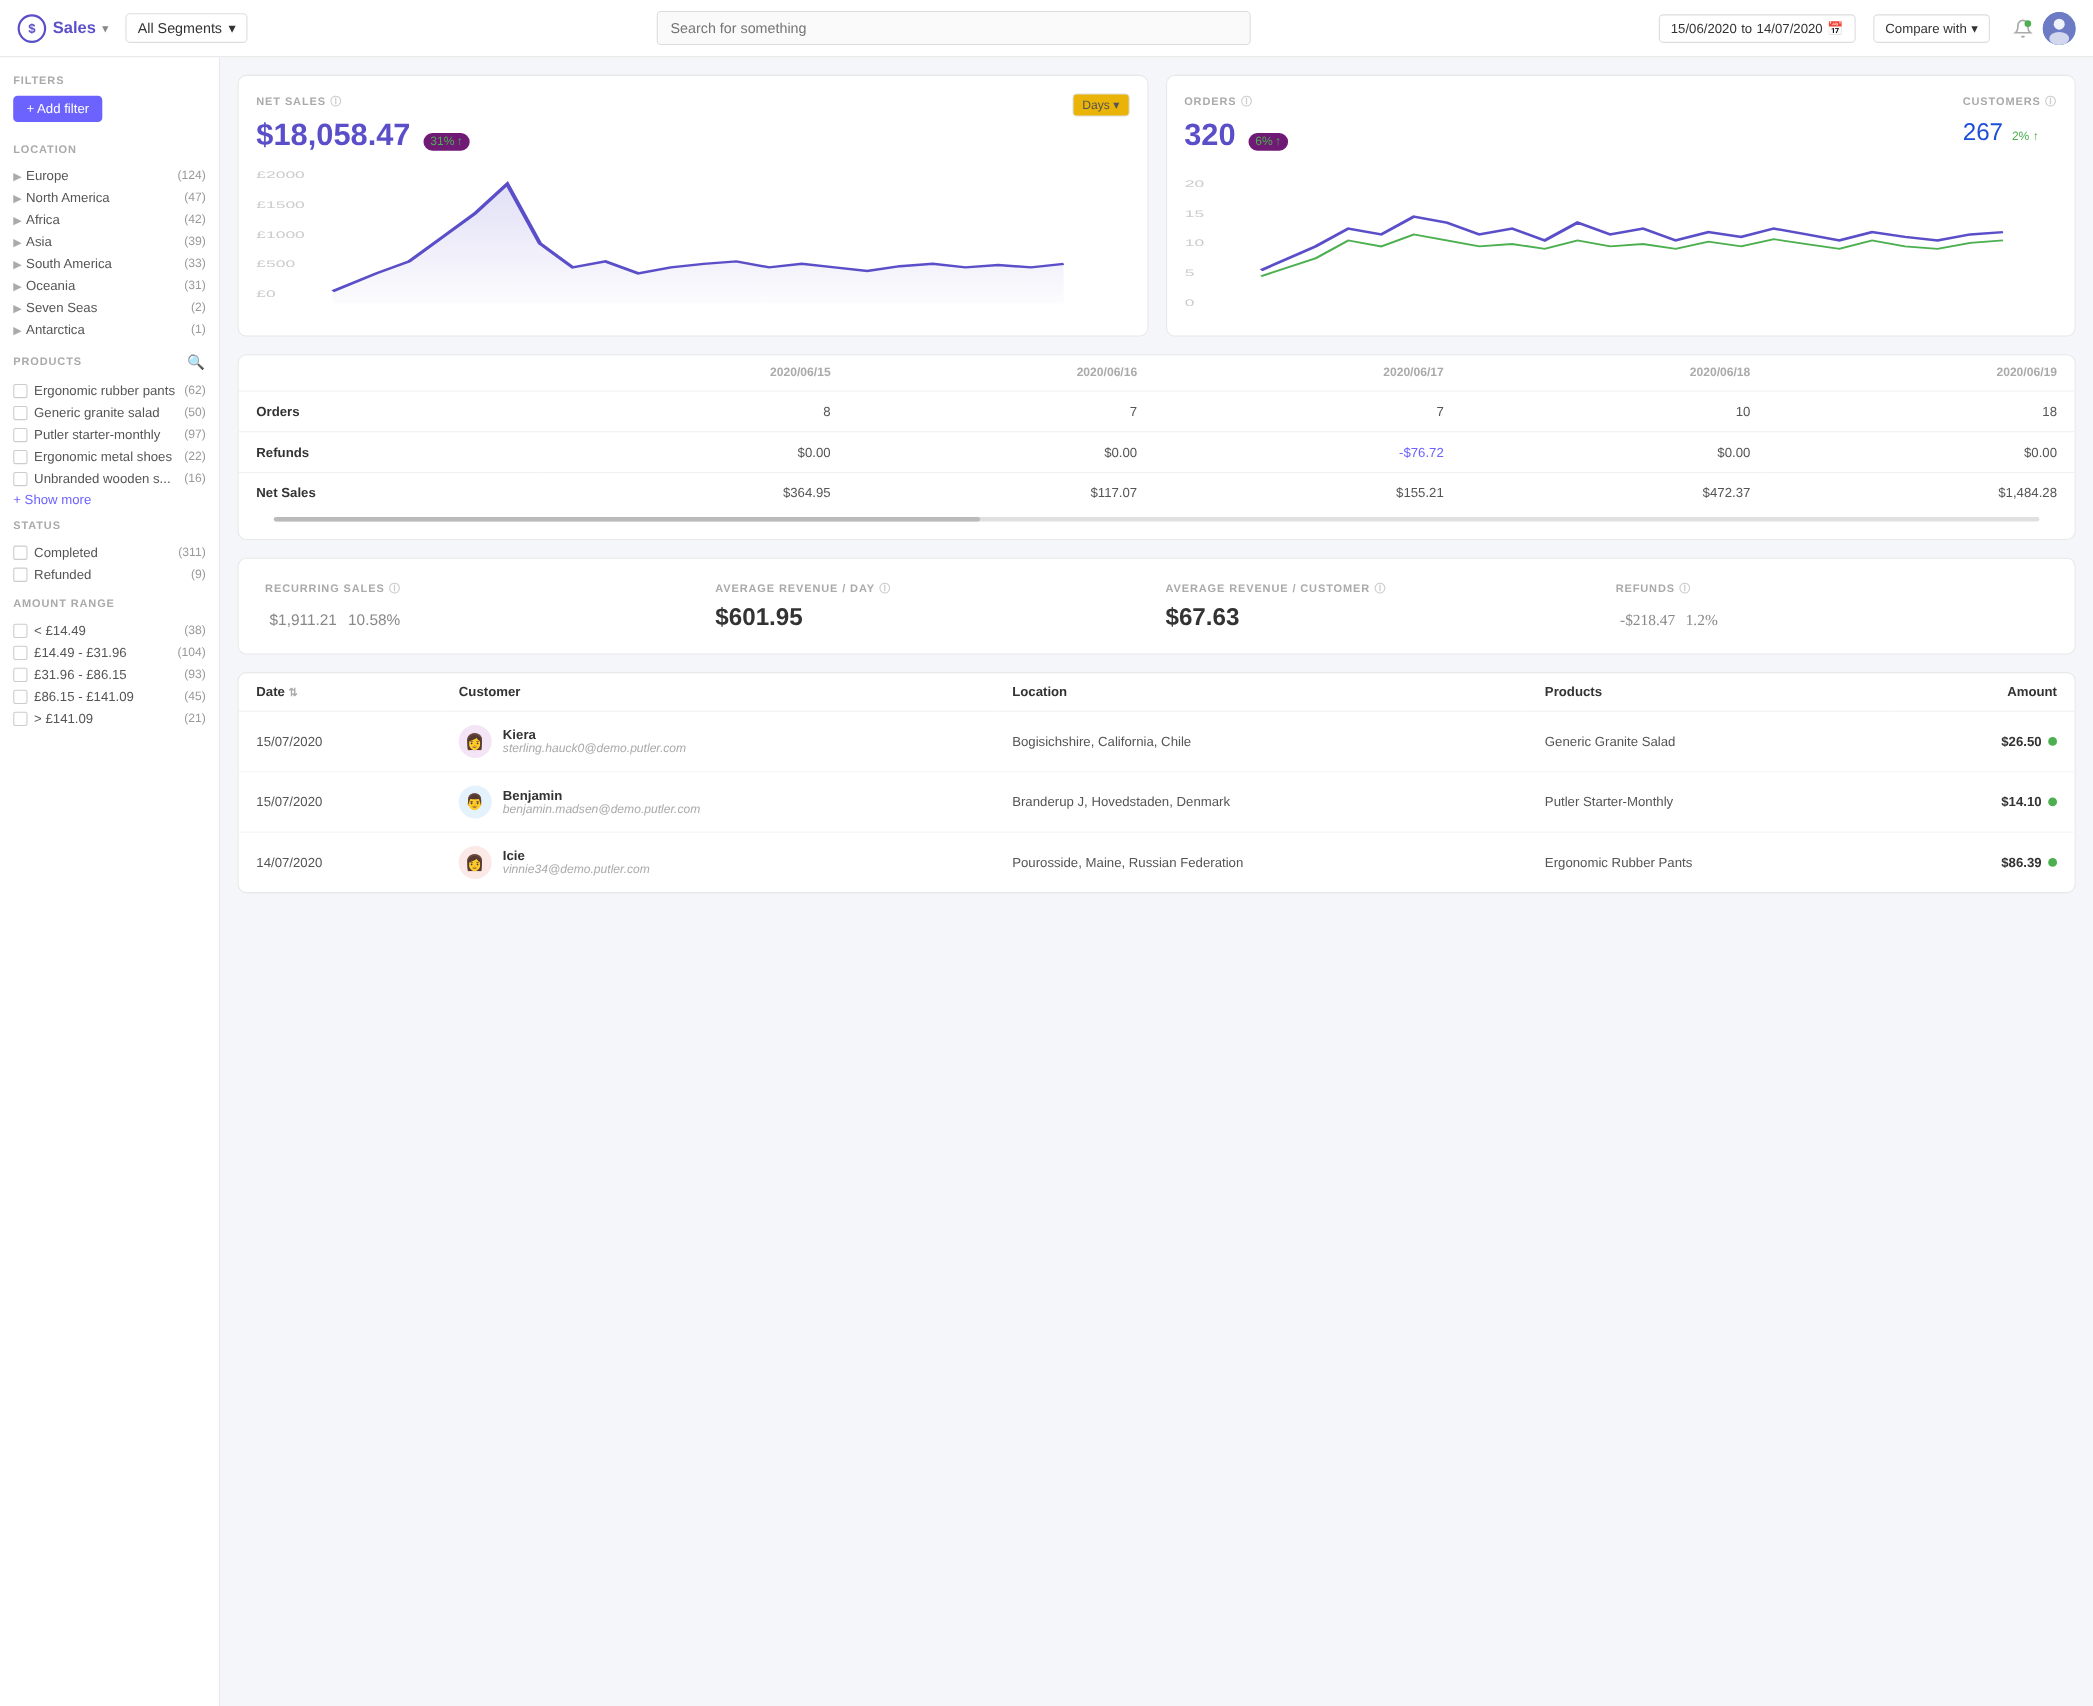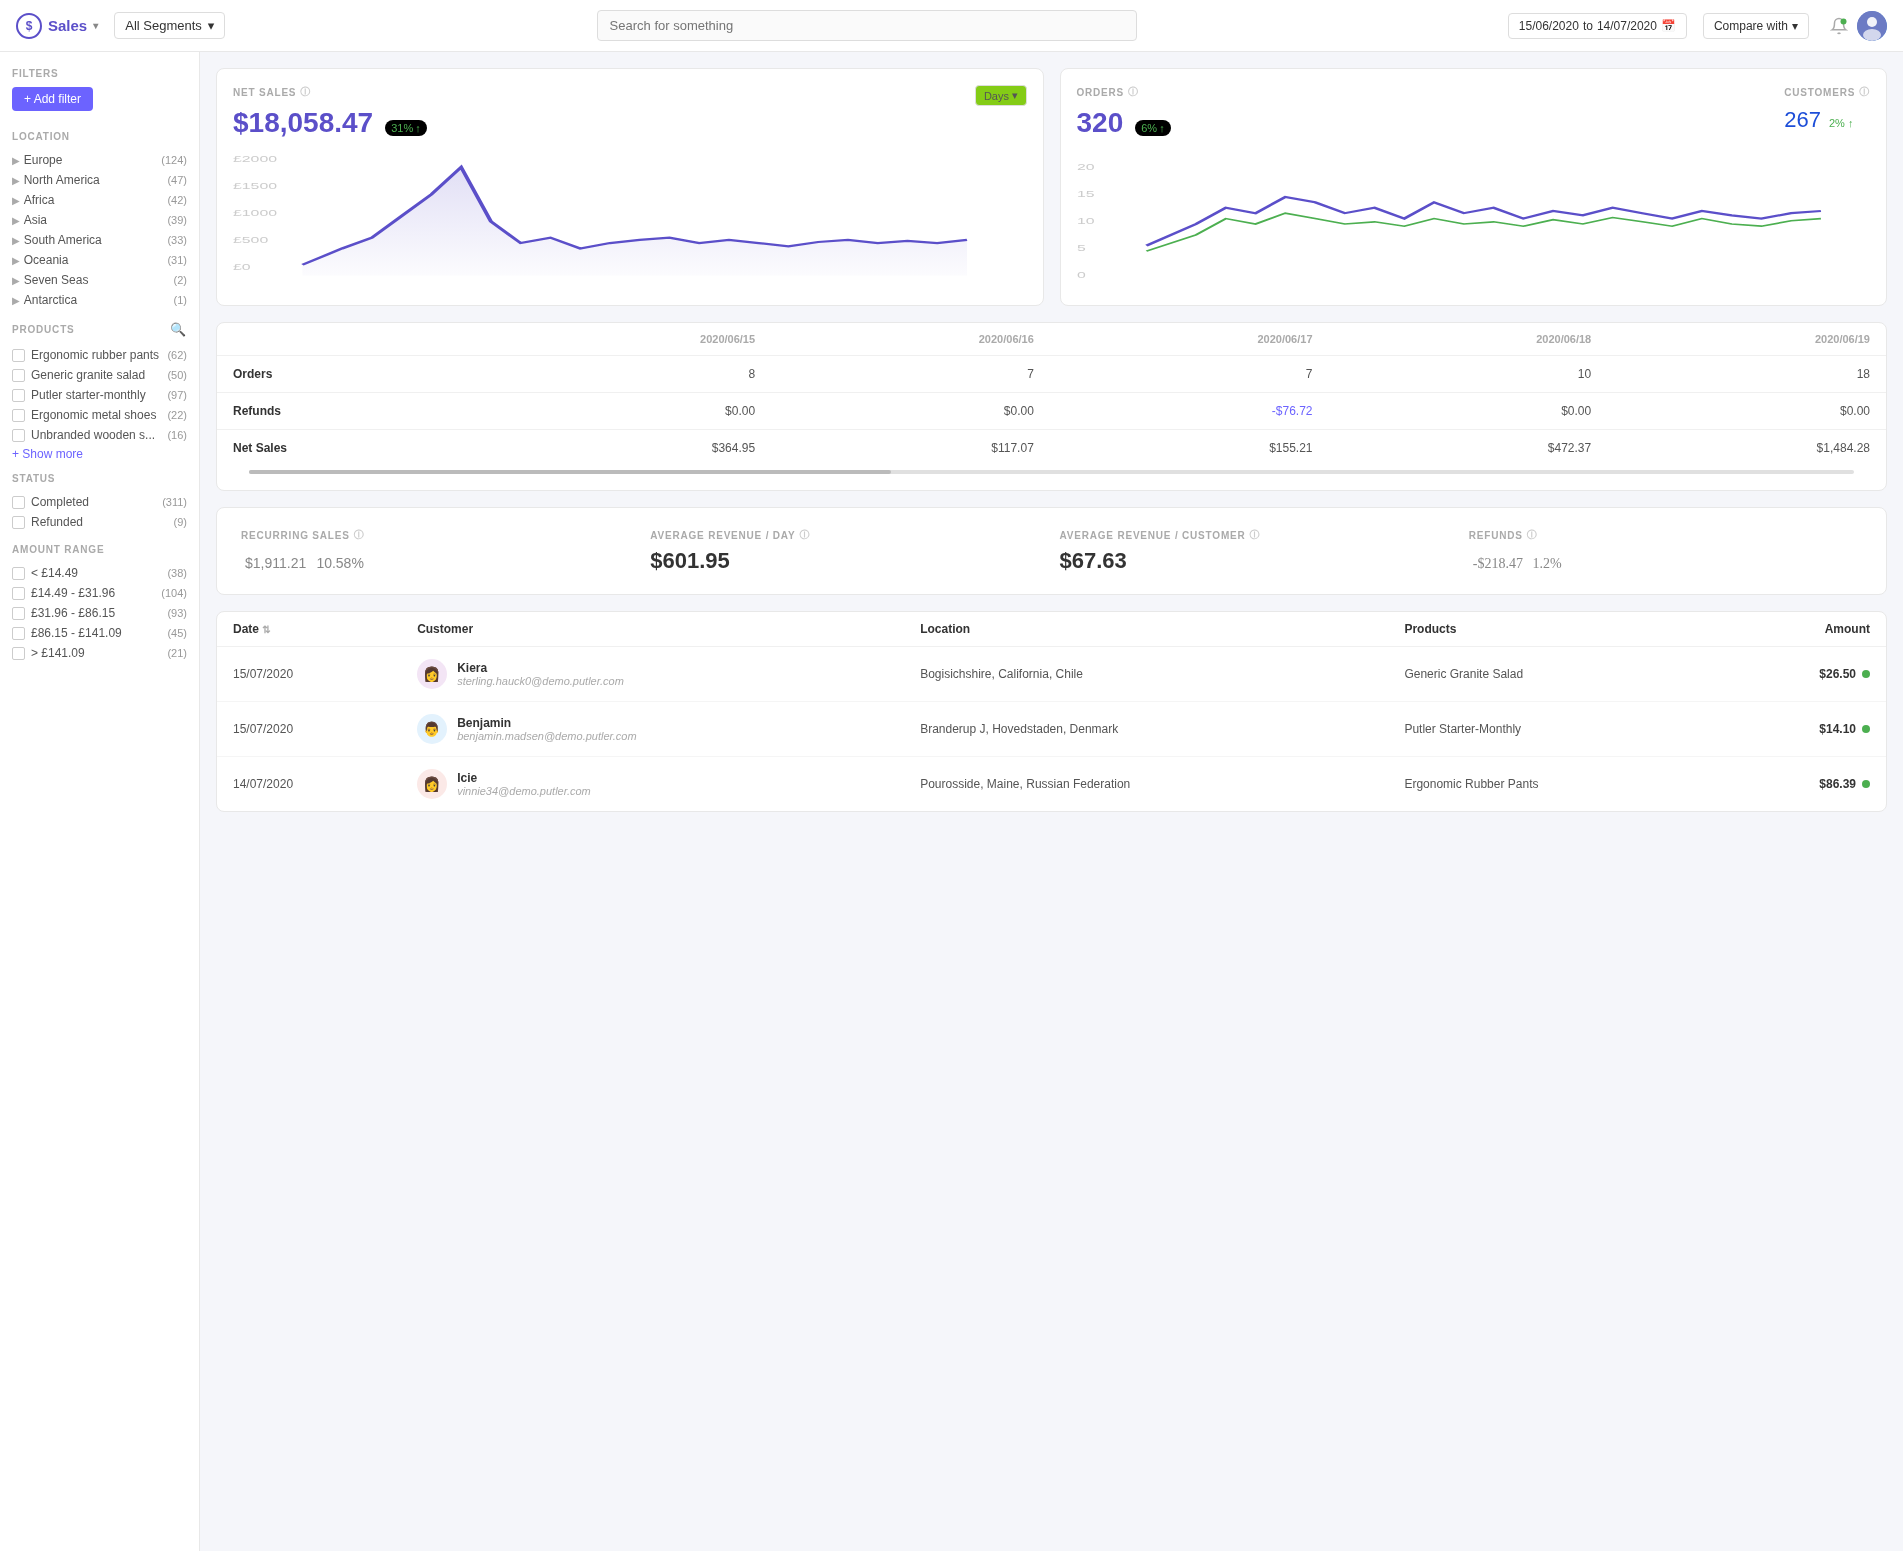--- a/index.html
+++ b/index.html
@@ -38,25 +38,25 @@
     .products-header { display: flex; justify-content: space-between; align-items: center; }
     .search-icon-small { color: #aaa; font-size: 13px; cursor: pointer; }
 
     
     .metrics-row { display: grid; grid-template-columns: 1fr 1fr; gap: 16px; margin-bottom: 16px; }
     .metric-card { background: #fff; border-radius: 8px; padding: 16px; border: 1px solid #e8e8e8; }
     .metric-label { font-size: 10px; font-weight: 700; color: #aaa; letter-spacing: 0.8px; text-transform: uppercase; display: flex; align-items: center; gap: 4px; margin-bottom: 8px; }
     .metric-info { color: #ccc; font-size: 10px; }
     .metric-value-row { display: flex; align-items: baseline; gap: 12px; margin-bottom: 12px; }
     .metric-value { font-size: 28px; font-weight: 700; color: #5b4fc9; }
-    .metric-badge { font-size: 11px; color: #4caf50; background: #000000; padding: 2px 6px; border-radius: 10px; display: flex; align-items: flex-end; gap: 2px; }
+    .metric-badge { font-size: 11px; color: #4caf50; background: #701a75; padding: 2px 6px; border-radius: 10px; display: flex; align-items: flex-end; gap: 2px; }
     .metric-badge-right { font-size: 11px; color: #4caf50; }
     .customers-inline { display: flex; align-items: baseline; gap: 8px; }
     .customers-value { font-size: 22px; font-weight: 400; color: #1d4ed8; }
-    .days-btn { border: 1px solid #ddd; border-radius: 4px; padding: 3px 8px; font-size: 11px; cursor: pointer; color: #555; background: #84cc16; display: flex; align-items: center; gap: 3px; float: right; }
+    .days-btn { border: 1px solid #ddd; border-radius: 4px; padding: 3px 8px; font-size: 11px; cursor: pointer; color: #555; background: #eab308; display: flex; align-items: center; gap: 3px; float: right; }
     .chart-placeholder { position: relative; height: 130px; }
     svg.chart { width: 100%; height: 100%; }
 
     
     .table-card { background: #fff; border-radius: 8px; border: 1px solid #e8e8e8; margin-bottom: 16px; overflow: hidden; }
     .data-table { width: 100%; border-collapse: collapse; }
     .data-table th { font-size: 11px; color: #aaa; font-weight: 600; padding: 10px 16px; text-align: right; border-bottom: 1px solid #f0f0f0; }
     .data-table th:first-child { text-align: left; }
     .data-table td { padding: 11px 16px; border-bottom: 1px solid #f0f0f0; font-size: 12px; text-align: right; color: #555; }
     .data-table td:first-child { text-align: left; font-weight: 600; color: #333; }

